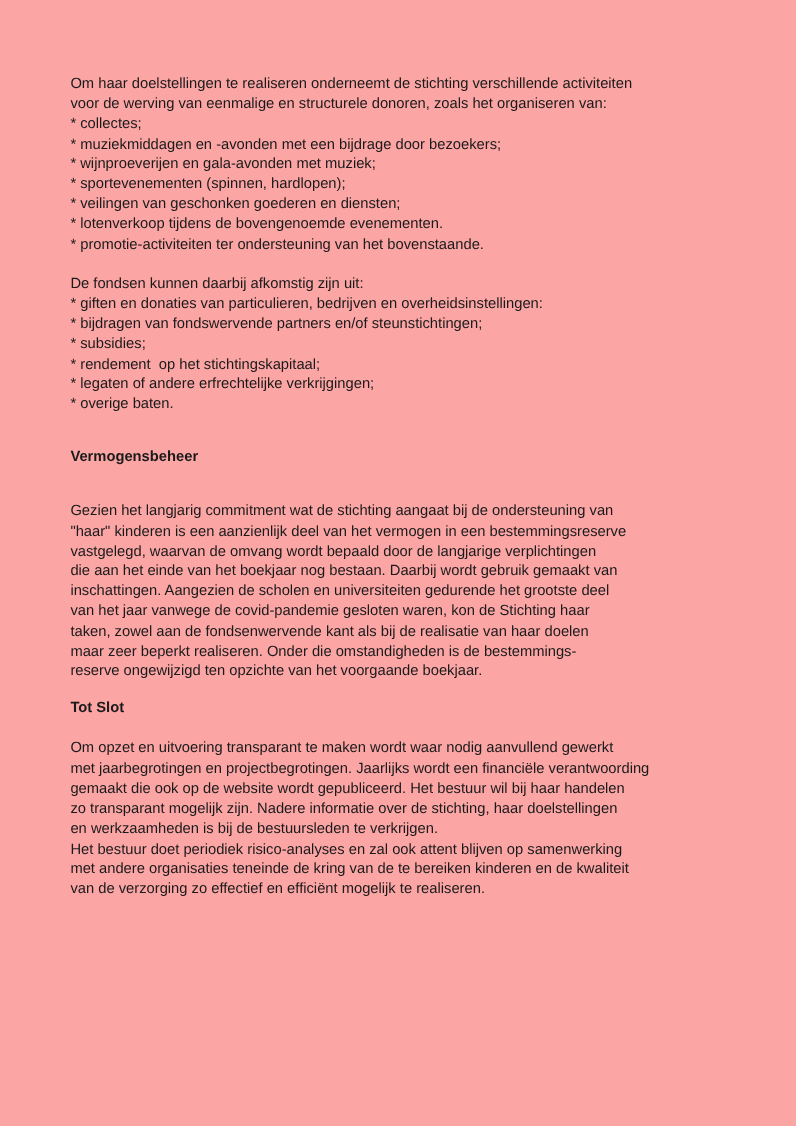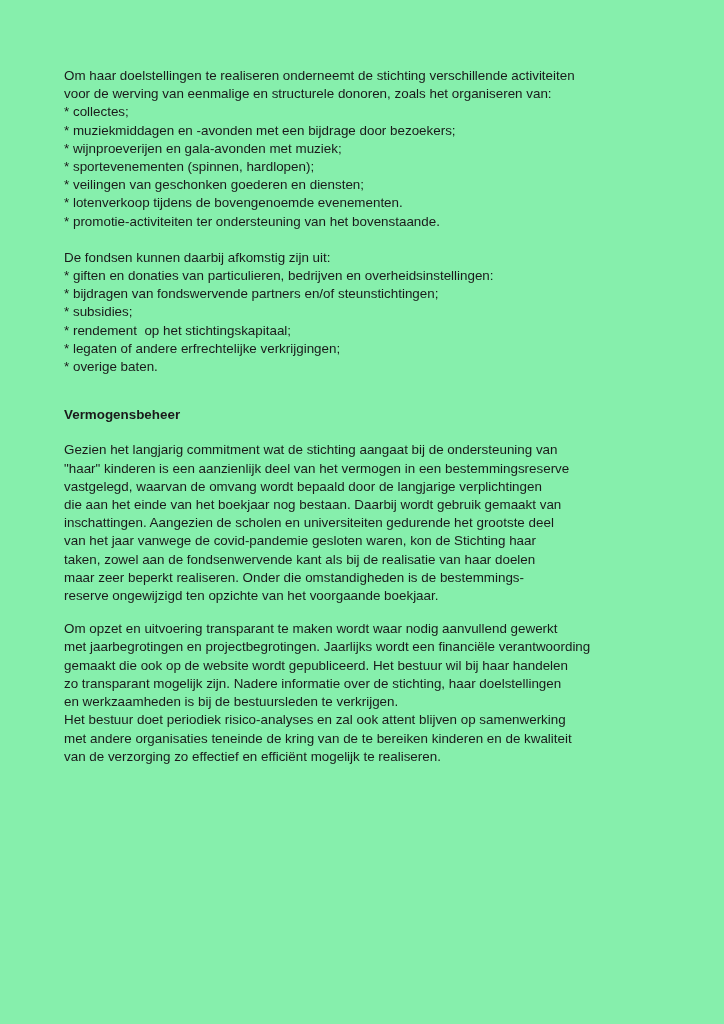--- a/index.html
+++ b/index.html
@@ -5,42 +5,42 @@
   html, body {
     margin: 0;
     padding: 0;
     background: #ffffff;
   }
   .page {
     position: relative;
     box-sizing: border-box;
     width: 724px;
     height: 1024px;
-    background: #86efac;
+    background: #fca5a5;
     padding: 67px 24px 0 64px;
     font-family: "Liberation Sans", sans-serif;
     font-size: 13.4px;
     line-height: 18.2px;
     color: #1a1a1a;
     overflow: hidden;
   }
   .para {
     margin: 0;
     white-space: pre-wrap;
   }
   .heading {
     margin: 0;
     font-size: 13.4px;
     line-height: 18.2px;
     font-weight: bold;
     white-space: pre-wrap;
   }
   .mb-15 { margin-bottom: 15px; }
   .mb-16 { margin-bottom: 16px; }
-  .mb-17 { margin-bottom: 17px; }
+  .mb-17 { margin-bottom: 31px; }
   .mb-19 { margin-bottom: 19px; }
   .mb-30 { margin-bottom: 30px; margin-top: 18px; }
   .mb-34 { margin-bottom: 34px; }
 </style>
 </head>
 <body>
 
 <div class="page">
 
   <p class="para mb-15">Om haar doelstellingen te realiseren onderneemt de stichting verschillende activiteiten
@@ -67,20 +67,21 @@
 "haar" kinderen is een aanzienlijk deel van het vermogen in een bestemmingsreserve
 vastgelegd, waarvan de omvang wordt bepaald door de langjarige verplichtingen
 die aan het einde van het boekjaar nog bestaan. Daarbij wordt gebruik gemaakt van
 inschattingen. Aangezien de scholen en universiteiten gedurende het grootste deel
 van het jaar vanwege de covid-pandemie gesloten waren, kon de Stichting haar
 taken, zowel aan de fondsenwervende kant als bij de realisatie van haar doelen
 maar zeer beperkt realiseren. Onder die omstandigheden is de bestemmings-
 reserve ongewijzigd ten opzichte van het voorgaande boekjaar.</p>
 
 
+  <h2 class="heading mb-19">Tot Slot</h2>
 
   <p class="para">Om opzet en uitvoering transparant te maken wordt waar nodig aanvullend gewerkt
 met jaarbegrotingen en projectbegrotingen. Jaarlijks wordt een financiële verantwoording
 gemaakt die ook op de website wordt gepubliceerd. Het bestuur wil bij haar handelen
 zo transparant mogelijk zijn. Nadere informatie over de stichting, haar doelstellingen
 en werkzaamheden is bij de bestuursleden te verkrijgen.</p>
 
   <p class="para mb-16">Het bestuur doet periodiek risico-analyses en zal ook attent blijven op samenwerking
 met andere organisaties teneinde de kring van de te bereiken kinderen en de kwaliteit
 van de verzorging zo effectief en efficiënt mogelijk te realiseren.</p>

